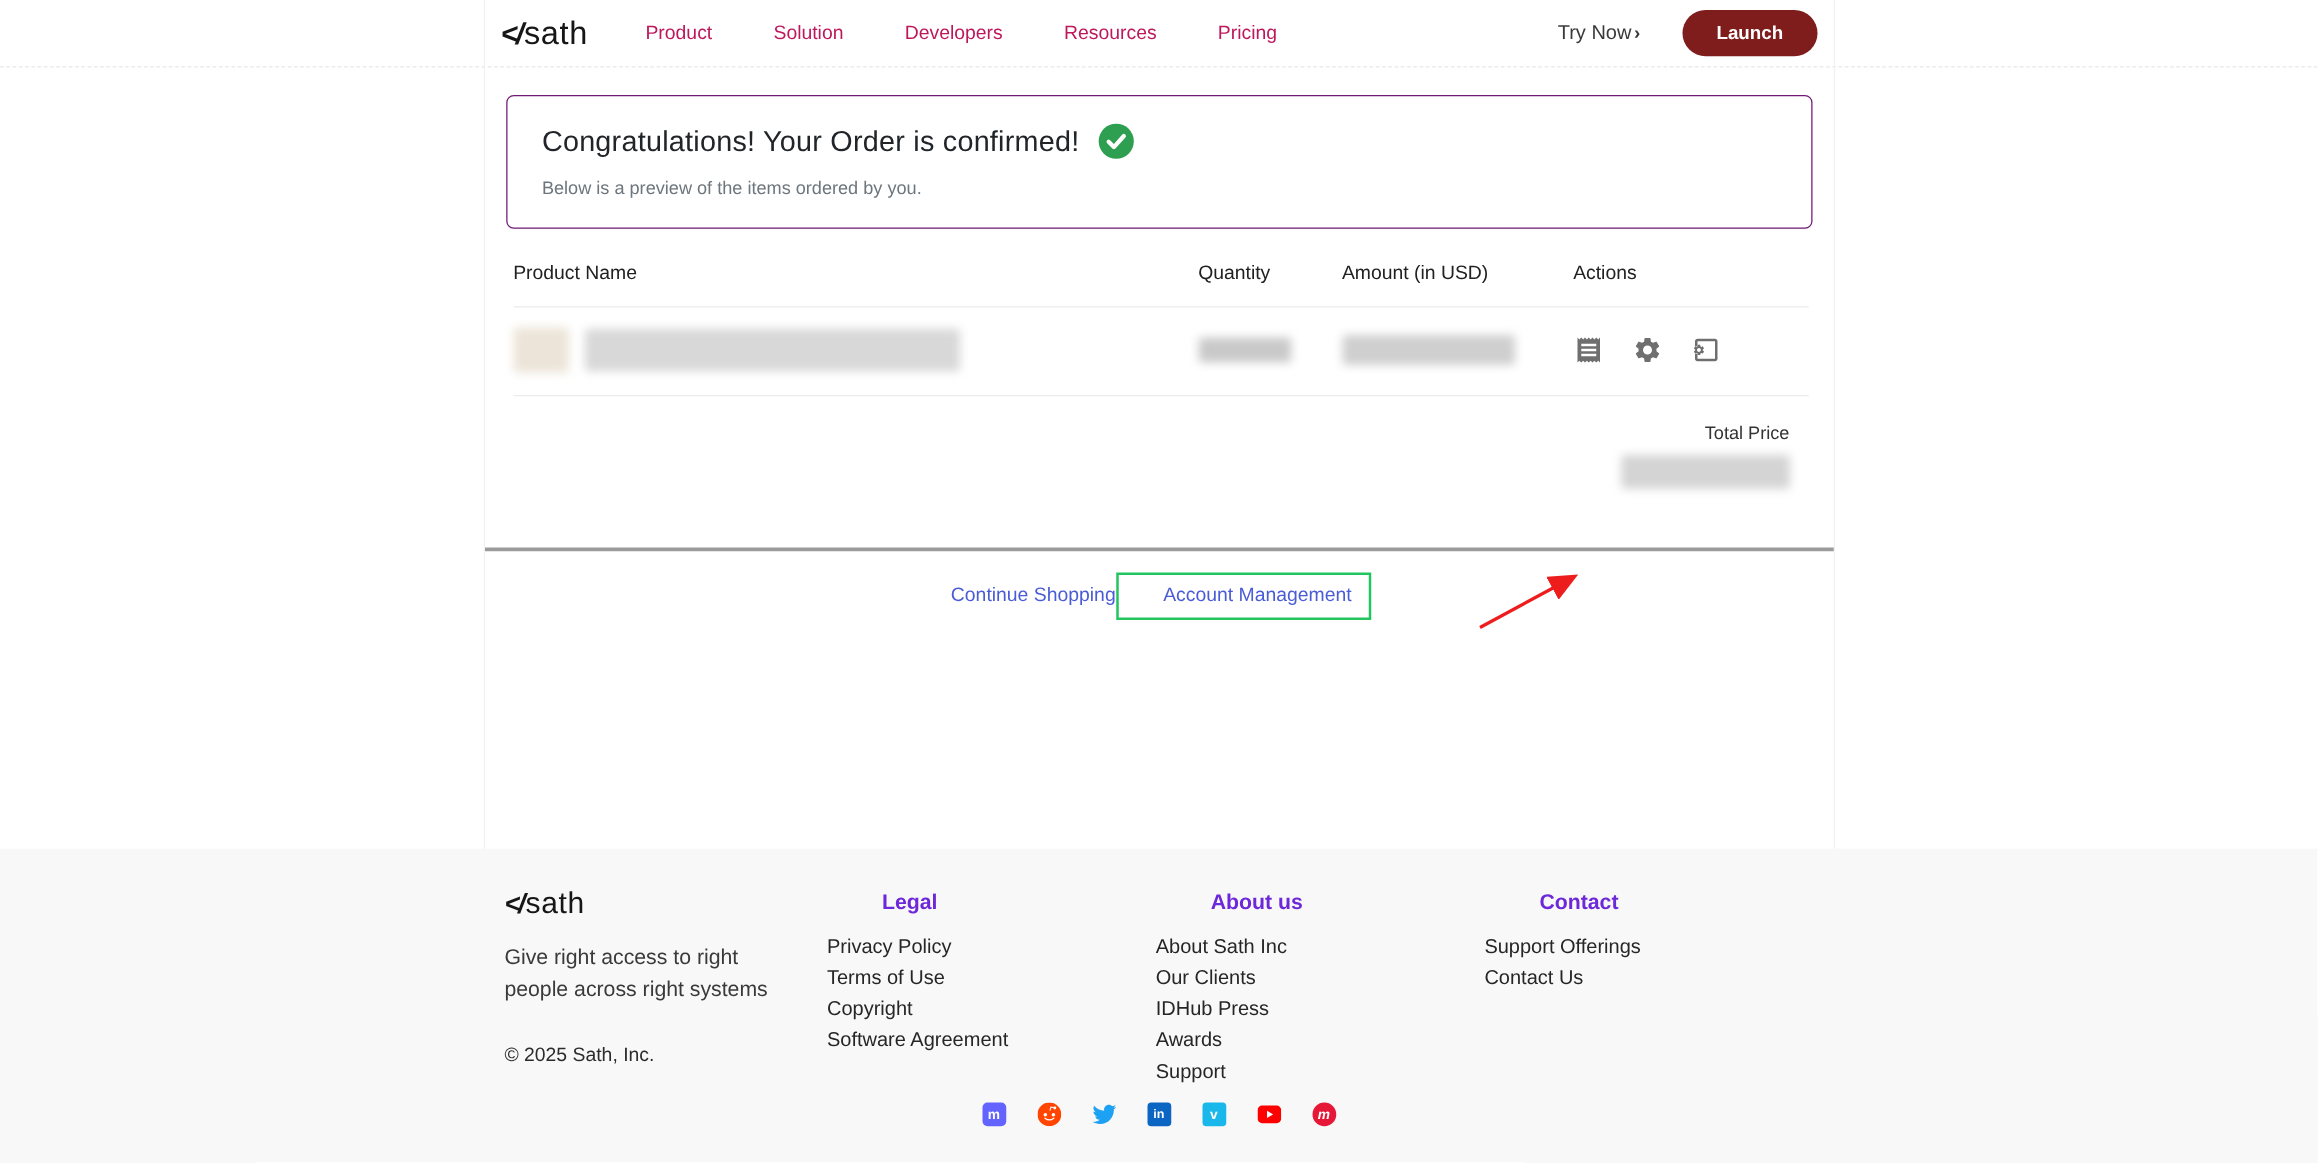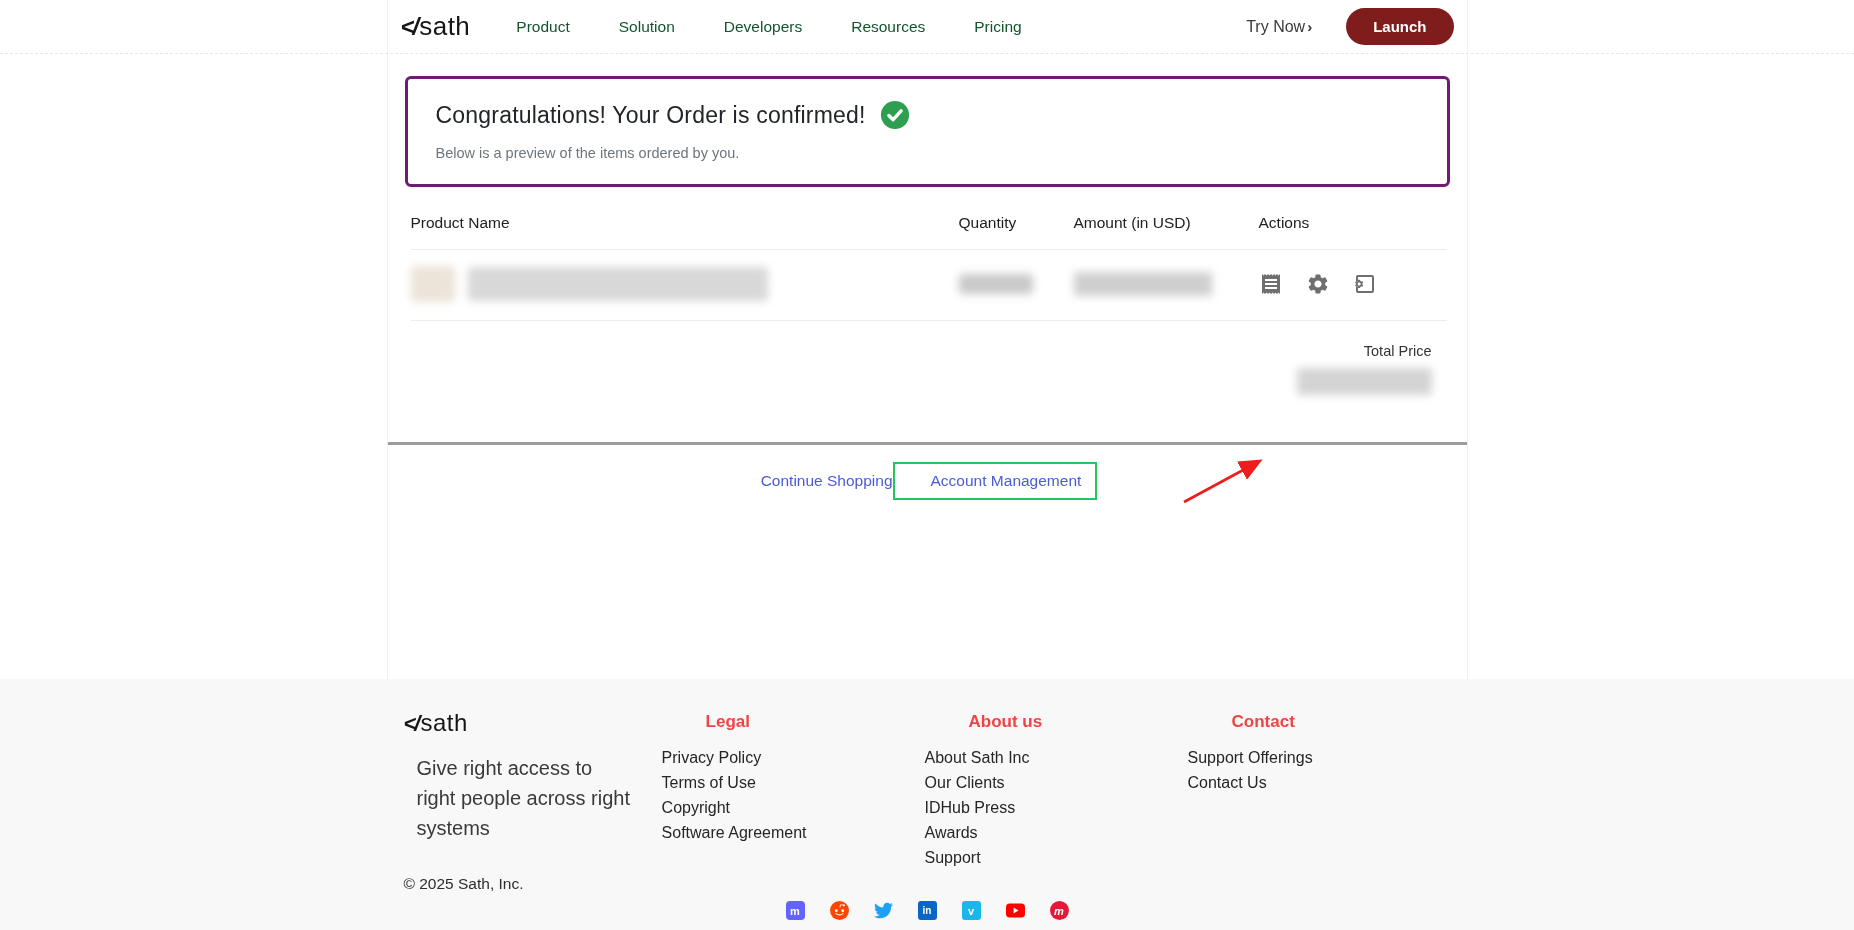--- a/index.html
+++ b/index.html
@@ -7,32 +7,32 @@
   .page { position:relative; width:1854px; height:930px; overflow:hidden; }
 
   
   .topnav { height:54px; border-bottom:1px dashed #e7e7e7; }
   .nav-inner { width:1081px; height:100%; margin:0 auto; display:flex; align-items:center;
                border-left:1px solid #f1f1f1; border-right:1px solid #f1f1f1; padding:0 13px; }
   .logo { display:flex; align-items:baseline; cursor:pointer; color:#161616; }
   .logo .mark { font-size:24px; font-weight:600; letter-spacing:-2px; font-style:italic; }
   .logo .word { font-size:26px; font-weight:500; letter-spacing:0.5px; margin-left:2px; }
   .nav-links { display:flex; list-style:none; margin-left:46px; gap:49px; }
-  .nav-links li { font-size:15.5px; color:#14532d; font-weight:500; cursor:pointer; }
+  .nav-links li { font-size:15.5px; color:#be185d; font-weight:500; cursor:pointer; }
   .nav-right { margin-left:auto; display:flex; align-items:center; gap:34px; }
   .try-now { font-size:16px; color:#3a3a3a; font-weight:500; cursor:pointer; display:flex; align-items:center; gap:2px; }
   .try-now .chev { font-size:15px; font-weight:700; }
   .launch-btn { background:#7f1d1d; color:#fff; border:none; border-radius:999px; padding:10px 27px;
                 font-size:15px; font-weight:700; font-family:inherit; cursor:pointer; }
 
   
   .main-area { width:1081px; height:625px; margin:0 auto; border-left:1px solid #f1f1f1;
                border-right:1px solid #f1f1f1; padding-top:22px; position:relative; }
 
-  .confirm-card { margin:0 17px; border:3px solid #701a75; border-radius:6px; background:#fff;
+  .confirm-card { margin:0 17px; border:1px solid #701a75; border-radius:6px; background:#fff;
                   padding:21px 28px 23px; box-shadow:0 1px 2px rgba(0,0,0,.03); }
   .confirm-title-row { display:flex; align-items:center; gap:14px; }
   .confirm-title { font-size:23px; color:#212529; font-weight:400; letter-spacing:0.2px; }
   .check-badge { width:30px; height:30px; flex:0 0 30px; }
   .confirm-sub { margin-top:15px; font-size:14.5px; color:#6d757d; }
 
   
   .order-table { margin:27px 20px 0 23px; }
   .thead { display:flex; align-items:center; padding-bottom:17px; border-bottom:1px solid #ececec;
            font-size:15.5px; color:#212121; font-weight:500; }
@@ -61,23 +61,23 @@
   .annot-box { border:2px solid #22c55e; padding:8px 14px 8px 36px; }
   .annot-arrow { position:absolute; left:792px; top:396px; pointer-events:none; }
 
   
   .footer { height:251px; background:#f8f8f8; padding-top:30px; }
   .footer-inner { width:1081px; margin:0 auto; display:flex; padding:0 17px; }
   .fcol-brand { width:264px; }
   .fcol { width:269px; }
   .footer .logo .mark { font-size:22px; }
   .footer .logo .word { font-size:24px; }
-  .tagline { margin-top:16px; font-size:20px; color:#3a3a3a; line-height:1.5; width:220px;margin-left:13px; }
+  .tagline { margin-top:16px; font-size:17px; color:#3a3a3a; line-height:1.5; width:220px; }
   .copyright { margin-top:32px; font-size:15.5px; color:#2c2c2c; }
-  .fhead { font-size:17px; font-weight:700; color:#ef4444; margin:3px 0 17px;padding-left:44px; }
+  .fhead { font-size:17px; font-weight:700; color:#6d28d9; margin:3px 0 17px;padding-left:44px; }
   .flink { display:block; font-size:16px; color:#262626; text-decoration:none; margin-bottom:7px; cursor:pointer; }
   .social-row { width:1081px; margin:8px auto 0; display:flex; justify-content:center; gap:25px; align-items:center; }
   .soc { width:19px; height:19px; display:flex; align-items:center; justify-content:center; cursor:pointer;
          color:#fff; font-weight:700; border-radius:4px; font-size:11px; }
   .soc-mastodon { background:#6364ff; }
   .soc-linkedin { background:#0a66c2; border-radius:3px; font-size:10px; }
   .soc-vimeo { background:#1ab7ea; border-radius:3px; }
   .soc-meetup { background:#e51937; border-radius:50%; font-style:italic; }
   .soc-svg { background:none; border-radius:0; }
 </style>

